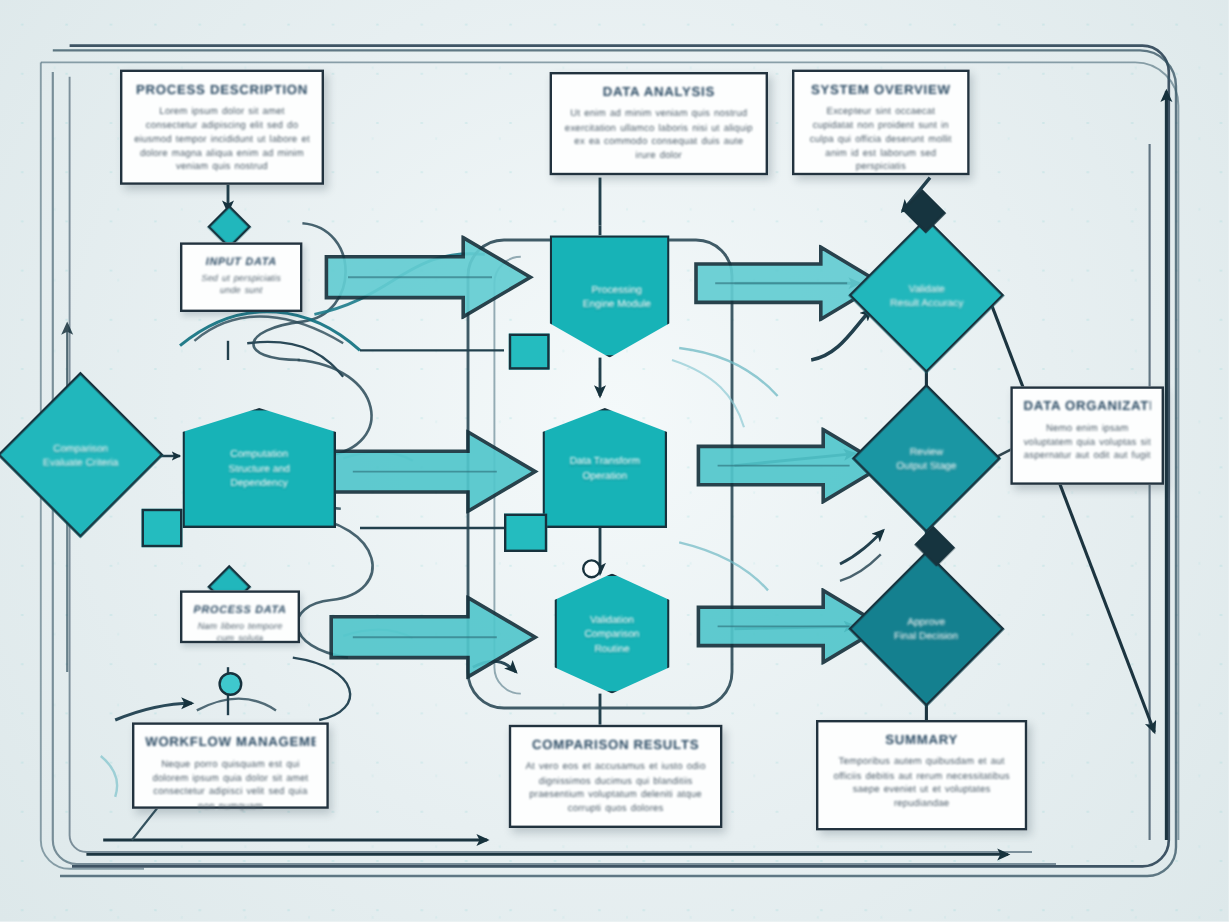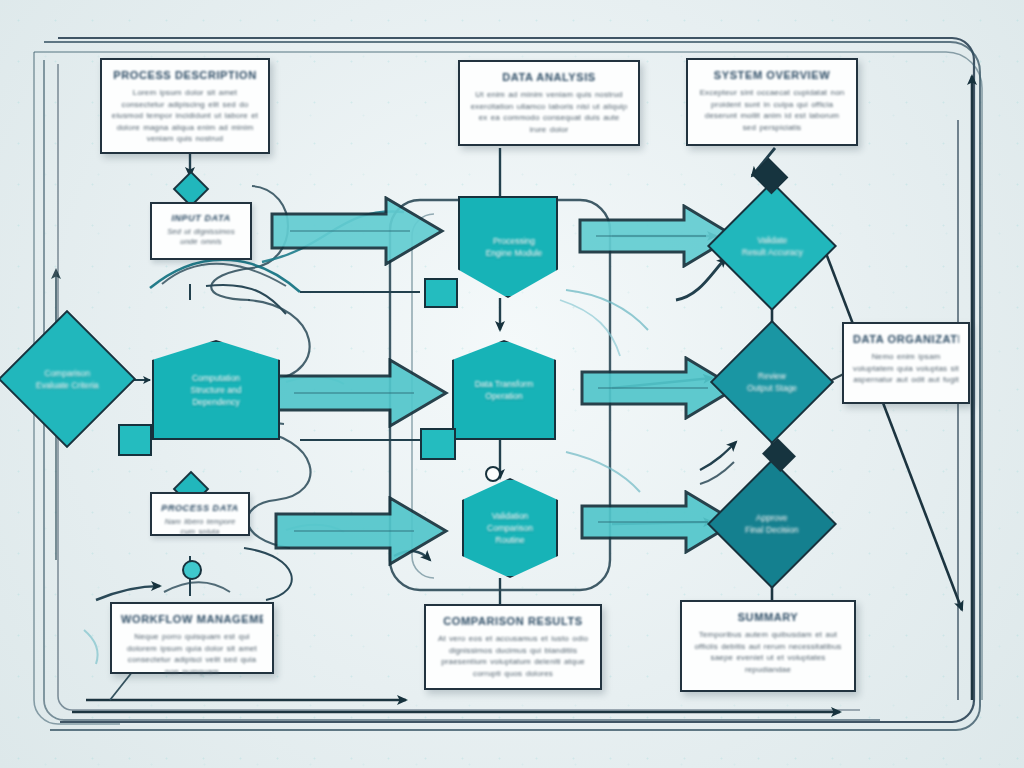--- a/index.html
+++ b/index.html
@@ -286,28 +286,28 @@
   <div class="card" style="left:100px;top:58px;width:170px;height:96px;">
     <div class="ttl">Process Description</div>
     <div class="bdy">Lorem ipsum dolor sit amet consectetur adipiscing elit sed do eiusmod tempor incididunt ut labore et dolore magna aliqua enim ad minim veniam quis nostrud</div>
   </div>
 
   <div class="card" style="left:410px;top:60px;width:182px;height:86px;margin-left:48px;">
     <div class="ttl">Data Analysis</div>
     <div class="bdy">Ut enim ad minim veniam quis nostrud exercitation ullamco laboris nisi ut aliquip ex ea commodo consequat duis aute irure dolor</div>
   </div>
 
-  <div class="card" style="left:686px;top:58px;width:172px;height:88px;">
+  <div class="card" style="left:660px;top:58px;width:148px;height:88px;">
     <div class="ttl">System Overview</div>
     <div class="bdy">Excepteur sint occaecat cupidatat non proident sunt in culpa qui officia deserunt mollit anim id est laborum sed perspiciatis</div>
   </div>
 
   <div class="card thin small" style="left:150px;top:202px;width:102px;height:58px;">
     <div class="ttl">Input Data</div>
-    <div class="bdy">Sed ut dignissimos unde omnis</div>
+    <div class="bdy">Sed ut perspiciatis unde sunt</div>
   </div>
 
   <div class="card thin small" style="left:150px;top:492px;width:100px;height:44px;">
     <div class="ttl">Process Data</div>
     <div class="bdy">Nam libero tempore cum soluta</div>
   </div>
 
   <div class="card" style="left:842px;top:322px;width:128px;height:82px;">
     <div class="ttl">Data Organization</div>
     <div class="bdy">Nemo enim ipsam voluptatem quia voluptas sit aspernatur aut odit aut fugit</div>

